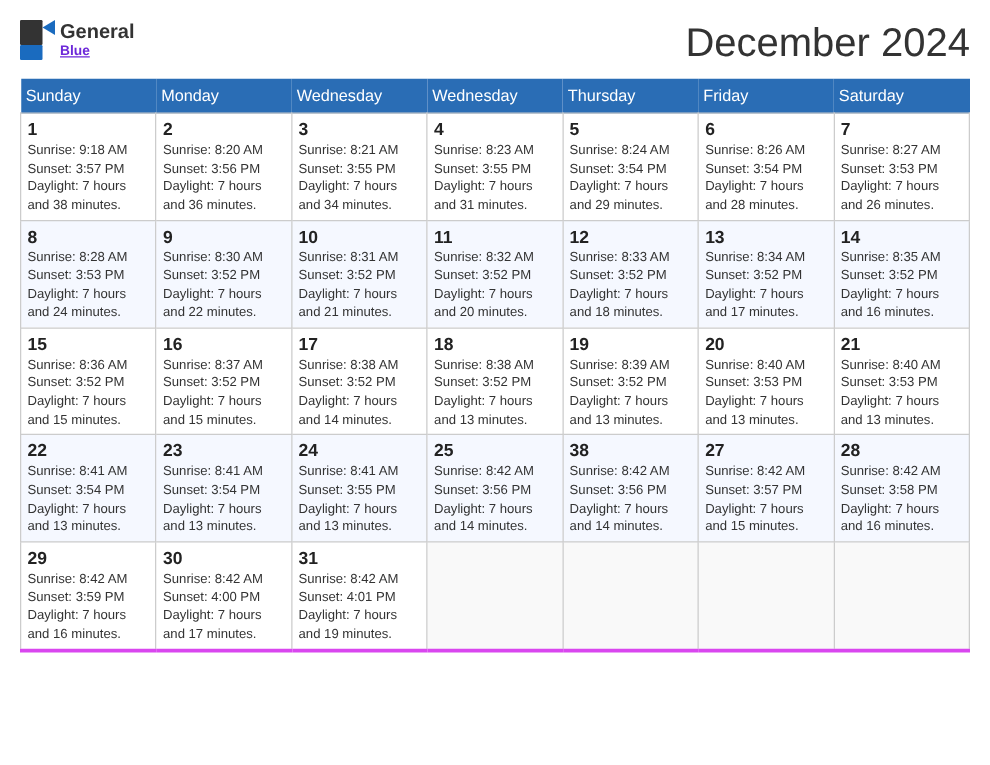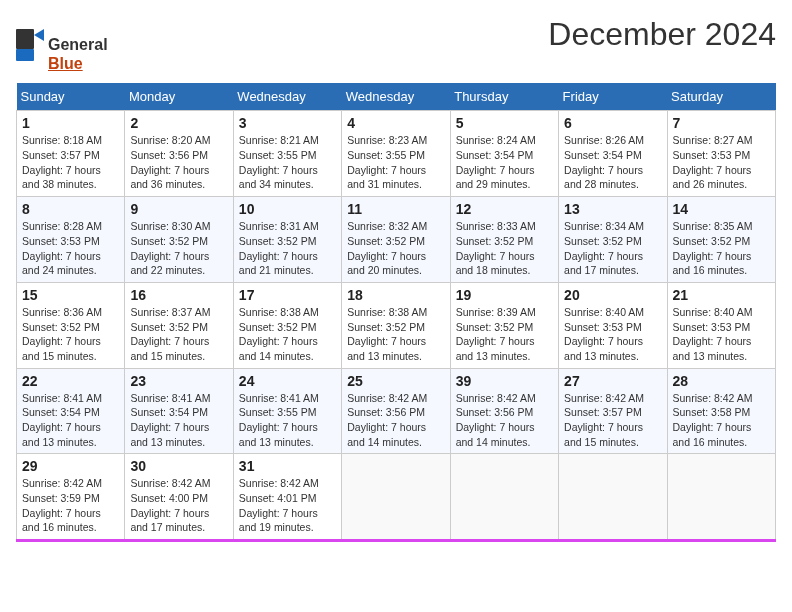--- a/index.html
+++ b/index.html
@@ -81,23 +81,23 @@
 <body>
 
 <div class="header">
   <div class="logo">
   <div style="display:flex; align-items:center; gap:2px;">
     <svg width="28" height="32" viewBox="0 0 28 32">
       <rect x="0" y="0" width="18" height="20" fill="#333" rx="1"></rect>
       <rect x="0" y="20" width="18" height="12" fill="#1a6bbf" rx="1"></rect>
       <polygon points="18,6 28,0 28,12" fill="#1a6bbf"></polygon>
     </svg>
-    <div style="line-height:1.2; margin-left:2px;margin-top:19px;">
+    <div style="line-height:1.2; margin-left:2px;">
       <div style="font-size:16px; font-weight:bold; color:#333;">General</div>
-      <div style="font-size:16px; font-weight:bold; color:#c2410c;text-decoration:underline;">Blue</div>
+      <div style="font-size:11px; font-weight:bold; color:#6d28d9;text-decoration:underline;">Blue</div>
     </div>
   </div>
 </div>
   <div class="title-block">
     <div class="month-title">December 2024</div>
   </div>
 </div>
 
 <table class="calendar-table">
   <thead>
@@ -109,21 +109,21 @@
         <th>Thursday</th>
         <th>Friday</th>
         <th>Saturday</th>
       </tr>
   </thead>
   <tbody id="calendar-body">
   <tr>
         <td>
           <span class="day-number">1</span>
           <div class="day-info">
-            <div>Sunrise: 8:18 AM</div>
+            <div>Sunrise: 9:18 AM</div>
             <div>Sunset: 3:57 PM</div>
             <div>Daylight: 7 hours</div>
             <div>and 38 minutes.</div>
           </div>
         </td>
         <td>
           <span class="day-number">2</span>
           <div class="day-info">
             <div>Sunrise: 8:20 AM</div>
             <div>Sunset: 3:56 PM</div>
@@ -338,21 +338,21 @@
         <td>
           <span class="day-number">25</span>
           <div class="day-info">
             <div>Sunrise: 8:42 AM</div>
             <div>Sunset: 3:56 PM</div>
             <div>Daylight: 7 hours</div>
             <div>and 14 minutes.</div>
           </div>
         </td>
         <td>
-          <span class="day-number">39</span>
+          <span class="day-number">38</span>
           <div class="day-info">
             <div>Sunrise: 8:42 AM</div>
             <div>Sunset: 3:56 PM</div>
             <div>Daylight: 7 hours</div>
             <div>and 14 minutes.</div>
           </div>
         </td>
         <td>
           <span class="day-number">27</span>
           <div class="day-info">

